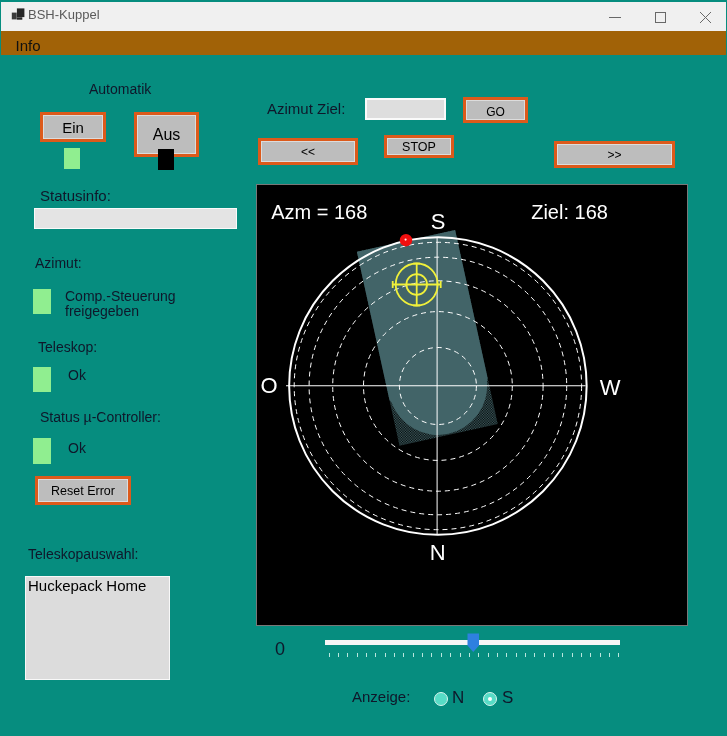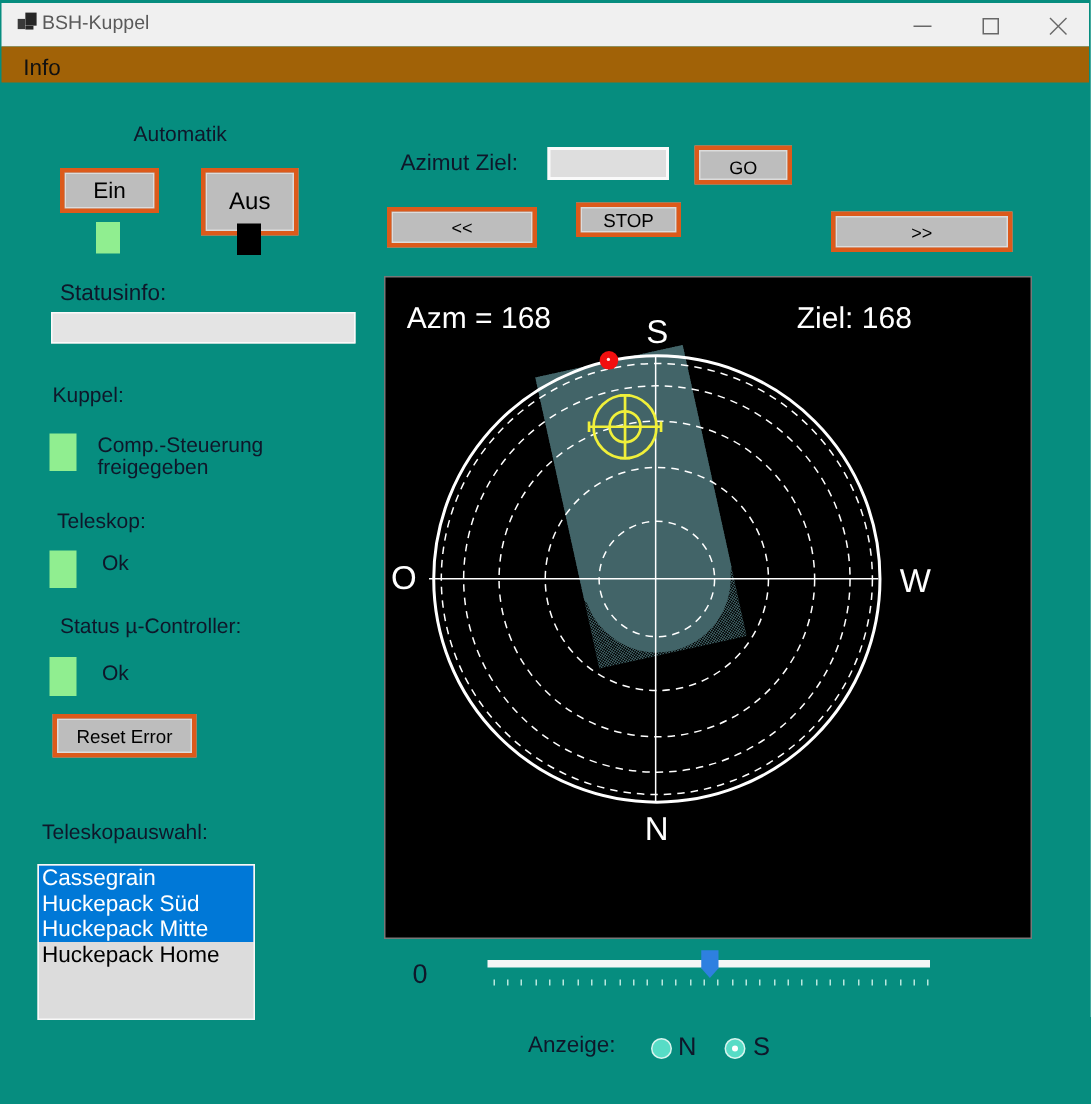--- a/index.html
+++ b/index.html
@@ -33,34 +33,33 @@
     </div>
 
   <div class="lbl" style="left:89px;top:81px;font-size:14px">Automatik</div>
   <div class="btn" style="left:40px;top:112px;width:66px;height:30px;font-size:15px">Ein</div>
   <div class="btn" style="left:134px;top:112px;width:65px;height:45px;font-size:16px">Aus</div>
   <div class="ind" style="left:64px;top:148px;width:16px;height:21px;background:#90ee90"></div>
   <div class="ind" style="left:158px;top:149px;width:16px;height:21px;background:#000"></div>
   <div class="lbl" style="left:40px;top:187px;font-size:15px">Statusinfo:</div>
   <div class="abs" style="left:33.5px;top:208px;width:203px;height:21px;background:#e4e4e4;border:1.5px solid #fafafa;box-sizing:border-box"></div>
 
-  <div class="lbl" style="left:35px;top:255px;font-size:14px">Kuppel:</div>
+  <div class="lbl" style="left:35px;top:255px;font-size:14px">Azimut:</div>
   <div class="ind" style="left:33px;top:289px;width:18px;height:25px;background:#90ee90"></div>
   <div class="lbl" style="left:65px;top:289px;font-size:14px;line-height:15.3px">Comp.-Steuerung<br>freigegeben</div>
   <div class="lbl" style="left:38px;top:339px;font-size:14px">Teleskop:</div>
   <div class="ind" style="left:33px;top:367px;width:18px;height:25px;background:#90ee90"></div>
   <div class="lbl" style="left:68px;top:367px;font-size:14px">Ok</div>
   <div class="lbl" style="left:40px;top:409px;font-size:14px">Status µ-Controller:</div>
   <div class="ind" style="left:33px;top:438px;width:18px;height:26px;background:#90ee90"></div>
   <div class="lbl" style="left:68px;top:440px;font-size:14px">Ok</div>
   <div class="btn" style="left:35px;top:476px;width:96px;height:29px;font-size:12.5px">Reset Error</div>
 
   <div class="lbl" style="left:28px;top:546px;font-size:14px">Teleskopauswahl:</div>
   <div class="abs" style="left:25px;top:576px;width:145px;height:104px;background:#dcdcdc;border:1.5px solid #f8f8f8;box-sizing:border-box;font-size:15px;overflow:hidden">
-    <div style="background:#0078d7;color:#fff;height:51px;padding-left:2px;line-height:17px">Cassegrain<br>Huckepack Süd<br>Huckepack Mitte</div>
     <div style="color:#000;padding-left:2px;line-height:17px">Huckepack Home</div>
   </div>
 
   <div class="lbl" style="left:267px;top:100px;font-size:15px">Azimut Ziel:</div>
   <div class="abs" style="left:365px;top:98px;width:81px;height:22px;background:#dedede;border:2px solid #fafafa;box-sizing:border-box"></div>
   <div class="btn" style="left:463px;top:97px;width:65px;height:26px;font-size:12px;padding-top:4px">GO</div>
   <div class="btn" style="left:258px;top:138px;width:100px;height:27px;font-size:12px">&lt;&lt;</div>
   <div class="btn" style="left:384px;top:135px;width:70px;height:23px;font-size:12.5px">STOP</div>
   <div class="btn" style="left:554px;top:141px;width:121px;height:27px;font-size:12px">&gt;&gt;</div>
 

